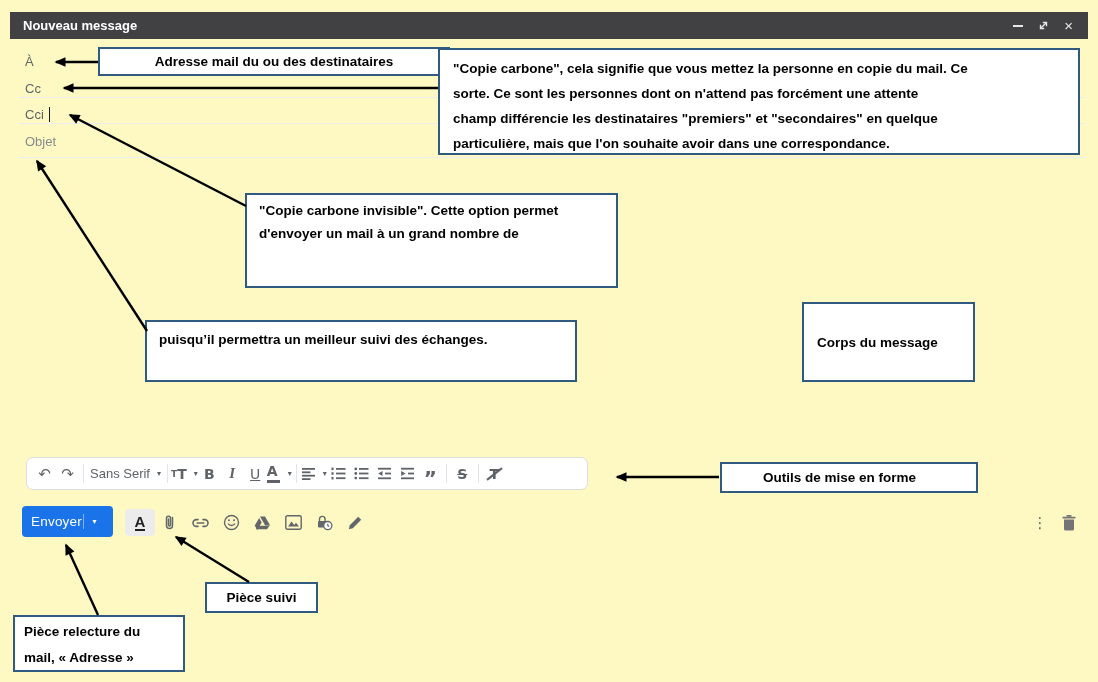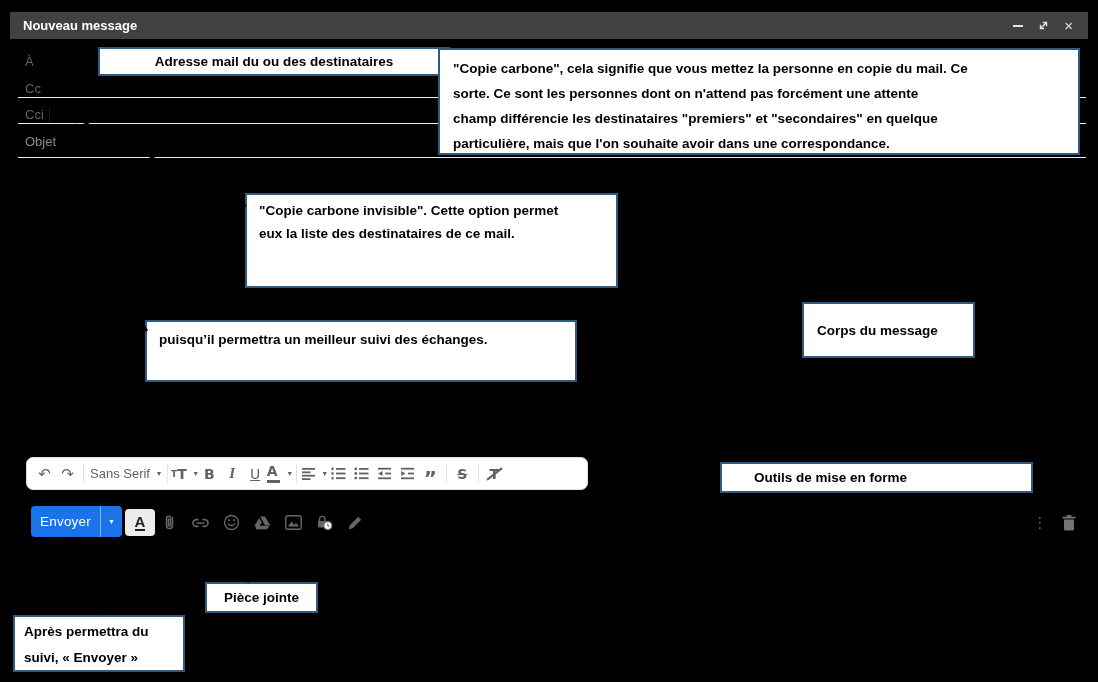--- a/index.html
+++ b/index.html
@@ -1,16 +1,16 @@
 <!DOCTYPE html>
 <html><head>
 <meta charset="utf-8">
 <style>
   html,body{margin:0;padding:0;background:#fff;}
-  .stage{position:relative;width:1098px;height:682px;background:#000000;overflow:hidden;
+  .stage{position:relative;width:1098px;height:682px;background:#fef9c3;overflow:hidden;
          font-family:"Liberation Sans",sans-serif;}
 
   
   .titlebar{position:absolute;left:10px;top:12px;width:1078px;height:27px;background:#414144;
             display:flex;align-items:center;justify-content:space-between;z-index:10;}
   .tb-title{color:#fff;font-size:13px;font-weight:bold;padding-left:13px;}
   .tb-controls{display:flex;align-items:center;gap:15px;padding-right:15px;}
   .tb-btn{color:#e6e6e6;font-size:13px;line-height:1;cursor:default;display:flex;align-items:center;justify-content:center;}
   .min-bar{display:block;width:10px;height:2px;background:#e6e6e6;}
 
@@ -21,22 +21,22 @@
   .sep{position:absolute;left:18px;width:1068px;height:1px;background:#ebedef;z-index:1;}
 
   
   .note{position:absolute;background:#fff;border:2.5px solid #305a80;box-sizing:border-box;
         font-weight:bold;font-size:13.5px;color:#000;z-index:20;}
   .note .ln{white-space:nowrap;}
   .n-to{left:98px;top:47px;width:352px;height:29px;display:flex;align-items:center;justify-content:center;}
   .n-cc{left:438px;top:48px;width:642px;height:107px;padding:6px 0 0 13px;line-height:25px;}
   .n-bcc{left:245px;top:193px;width:373px;height:95px;padding:4px 0 0 12px;line-height:23px;}
   .n-subject{left:145px;top:320px;width:432px;height:62px;padding:5px 0 0 12px;line-height:26px;}
-  .n-body{left:802px;top:302px;width:173px;height:56px;display:flex;align-items:center;padding-left:13px;}
-  .n-toolbar{left:720px;top:462px;width:313px;height:31px;display:flex;align-items:center;padding-left:32px;}
+  .n-body{left:802px;top:302px;width:173px;height:80px;display:flex;align-items:center;padding-left:13px;}
+  .n-toolbar{left:720px;top:462px;width:258px;height:31px;display:flex;align-items:center;padding-left:41px;}
   .n-attach{left:205px;top:582px;width:113px;height:31px;display:flex;align-items:center;justify-content:center;}
   .n-send{left:13px;top:615px;width:172px;height:57px;padding:2px 0 0 9px;line-height:26px;}
 
   
   .fmt-toolbar{position:absolute;left:26px;top:457px;width:562px;height:33px;box-sizing:border-box;
                background:#fff;border:1px solid #dcdee0;border-radius:7px;display:flex;align-items:center;
                padding:0 6px;z-index:4;}
   .ti{min-width:23px;height:24px;display:flex;align-items:center;justify-content:center;
       color:#5f6368;font-size:14px;font-family:"DejaVu Sans",sans-serif;cursor:default;}
   .tdiv{width:1px;height:19px;background:#e3e4e6;margin:0 4px;}
@@ -51,21 +51,21 @@
   .t-color{border-bottom:3px solid #5f6368;height:16px;line-height:14px;min-width:13px;margin-right:1px;font-weight:bold;}
   .t-quote{font-size:20px;font-weight:bold;padding-top:8px;}
   .t-strike{text-decoration:line-through;font-weight:bold;}
   .t-clear{position:relative;font-weight:bold;}
   .t-clear i{position:absolute;left:2px;top:11px;width:19px;height:2px;background:#5f6368;
              transform:rotate(-38deg);}
   .micon{display:block;}
 
   
   .send-btn{position:absolute;left:22px;top:506px;width:91px;height:31px;background:#1a73e8;border:none;
-            border-radius:4px;display:flex;align-items:stretch;padding:0;cursor:pointer;z-index:4;margin-left:9px;}
+            border-radius:4px;display:flex;align-items:stretch;padding:8px;cursor:pointer;z-index:4;}
   .send-label{flex:1;display:flex;align-items:center;justify-content:center;color:#fff;font-size:13.5px;
               font-family:"Liberation Sans",sans-serif;letter-spacing:.2px;}
   .send-caret{width:21px;display:flex;align-items:center;justify-content:center;color:#fff;font-size:8px;
               border-left:1px solid rgba(255,255,255,.45);font-family:"DejaVu Sans",sans-serif;}
   .fmt-a{position:absolute;left:125px;top:509px;width:30px;height:27px;background:#ececec;border-radius:4px;
          display:flex;align-items:center;justify-content:center;z-index:4;
          color:#202124;font-weight:bold;font-size:15px;}
   .fmt-a span{border-bottom:2.5px solid #202124;line-height:15px;}
   .send-icons{position:absolute;left:157px;top:509px;display:flex;gap:7px;z-index:4;}
   .sic{width:24px;height:27px;display:flex;align-items:center;justify-content:center;color:#63676b;}
@@ -113,34 +113,34 @@
 
   <div class="note n-cc">
     <div class="ln">"Copie carbone", cela signifie que vous mettez la personne en copie du mail. Ce</div>
     <div class="ln">sorte. Ce sont les personnes dont on n'attend pas forcément une attente</div>
     <div class="ln">champ différencie les destinataires "premiers" et "secondaires" en quelque</div>
     <div class="ln">particulière, mais que l'on souhaite avoir dans une correspondance.</div>
   </div>
 
   <div class="note n-bcc">
     <div class="ln">"Copie carbone invisible". Cette option permet</div>
-    <div class="ln">eux la liste des destinataires de ce mail.</div>
+    <div class="ln">d'envoyer un mail à un grand nombre de</div>
   </div>
 
   <div class="note n-subject">
     <div class="ln">puisqu’il permettra un meilleur suivi des échanges.</div>
   </div>
 
   <div class="note n-body">Corps du message</div>
   <div class="note n-toolbar">Outils de mise en forme</div>
-  <div class="note n-attach">Pièce jointe</div>
+  <div class="note n-attach">Pièce suivi</div>
 
   <div class="note n-send">
-    <div class="ln">Après permettra du</div>
-    <div class="ln">suivi, « Envoyer »</div>
+    <div class="ln">Pièce relecture du</div>
+    <div class="ln">mail, « Adresse »</div>
   </div>
 
   <div class="fmt-toolbar">
     <span class="ti t-undo">↶</span>
     <span class="ti t-redo">↷</span>
     <span class="tdiv"></span>
     <span class="ti t-font">
         <span>Sans Serif</span>
         <span class="caret">▾</span>
       </span>

